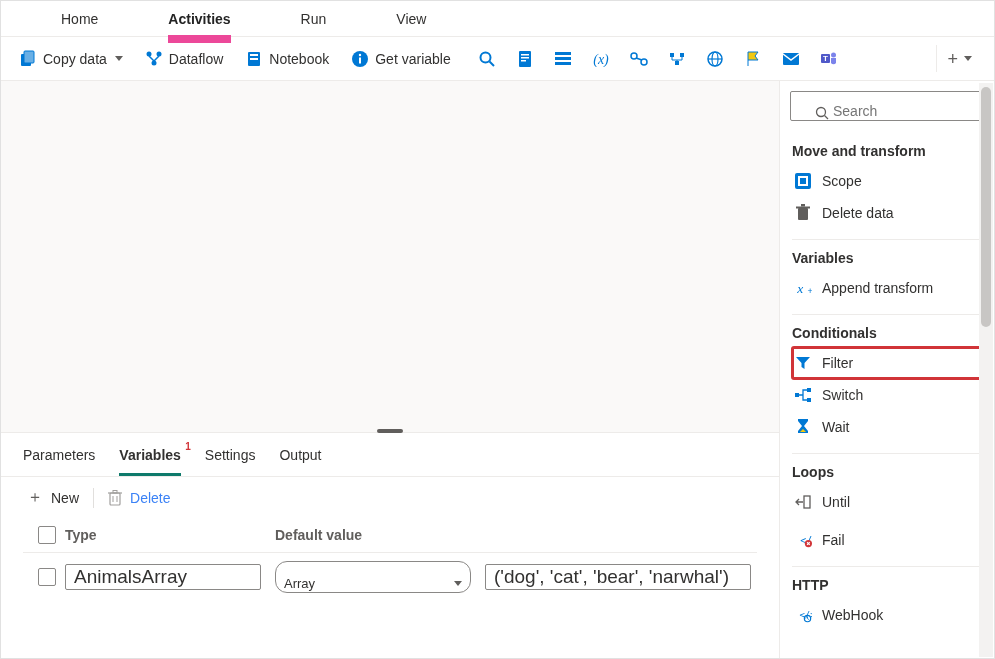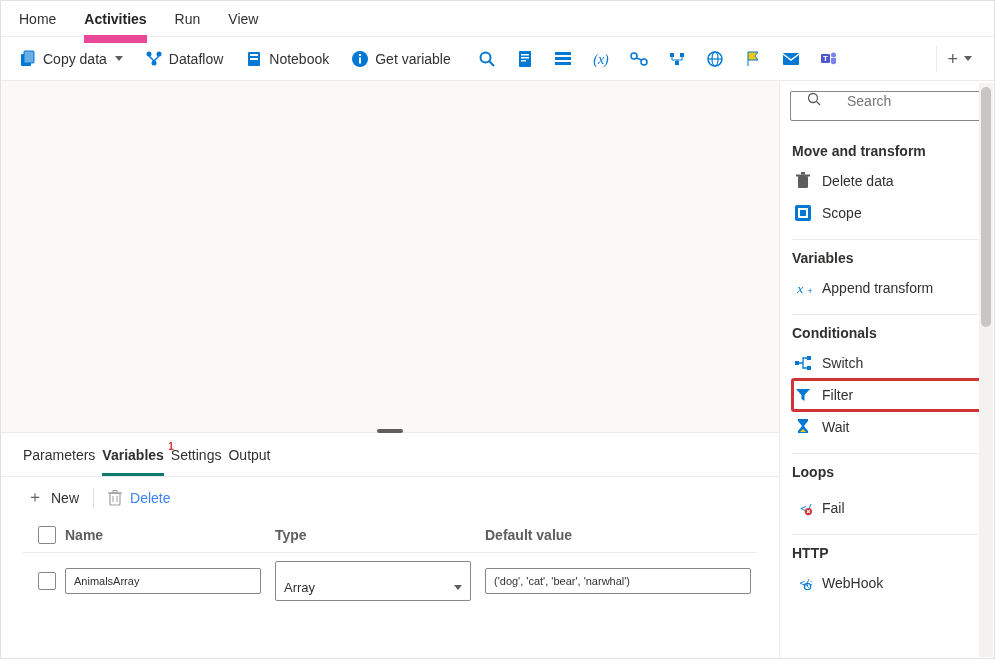--- a/index.html
+++ b/index.html
@@ -1,67 +1,67 @@
 <!DOCTYPE html>
 <html><head>
 <meta charset="utf-8">
 <style>
   * { box-sizing: border-box; }
   html, body { margin: 0; padding: 0; font-family: "Segoe UI", Arial, sans-serif; font-size: 14px; color: #323130; background: #fff; }
   .app { width: 995px; height: 659px; border: 1px solid #e1e1e1; position: relative; overflow: hidden; display: flex; flex-direction: column; }
 
   
   .topnav { display: flex; gap: 28px; padding: 6px 18px 0 18px; border-bottom: 1px solid #edebe9; height: 36px; align-items: flex-start; }
-  .topnav .tab { padding: 4px 0 8px 0; cursor: pointer; color: #323130; }
+  .topnav .tab { padding: 4px 0 8px 0; cursor: pointer; color: #323130; margin-left: 42px; }
   .topnav .tab.active { font-weight: 600; border-bottom: 8px solid #ec4899; color: #242424; }
 
   
   .toolbar { display: flex; align-items: center; gap: 10px; padding: 8px 12px; border-bottom: 1px solid #edebe9; height: 44px; }
   .tb-btn { display: inline-flex; align-items: center; gap: 6px; padding: 4px 6px; border-radius: 2px; cursor: pointer; }
   .tb-ico { width: 18px; height: 18px; display: inline-flex; align-items: center; justify-content: center; }
   .chev { width: 0; height: 0; border-left: 4px solid transparent; border-right: 4px solid transparent; border-top: 5px solid #605e5c; margin-left: 2px; }
   .tb-icons-row { display: flex; align-items: center; gap: 18px; margin-left: 10px; }
   .tb-icon-only { width: 20px; height: 20px; display: inline-flex; align-items: center; justify-content: center; cursor: pointer; }
 
   .tb-add { margin-left: auto; display: inline-flex; align-items: center; gap: 4px; padding: 4px 10px; border-left: 1px solid #edebe9; height: 100%; cursor: pointer; }
 
   
   .body-row { flex: 1; display: flex; min-height: 0; }
   .left-col { flex: 1; display: flex; flex-direction: column; min-width: 0; }
   .canvas { flex: 1; background: #faf9f8; border-bottom: 1px solid #edebe9; position: relative; }
   .splitter-handle { position: absolute; left: 50%; bottom: -1px; transform: translateX(-50%); width: 26px; height: 4px; background: #605e5c; border-radius: 2px; }
 
   
   .lower { height: 225px; display: flex; flex-direction: column; }
-  .lower-tabs { display: flex; gap: 7px; padding: 10px 22px 0 22px; border-bottom: 1px solid #edebe9; }
+  .lower-tabs { display: flex; gap: 24px; padding: 10px 22px 0 22px; border-bottom: 1px solid #edebe9; }
   .lower-tabs .ltab { padding: 4px 0 10px 0; cursor: pointer; position: relative; }
   .lower-tabs .ltab.active { border-bottom: 3px solid #0e7a6b; font-weight: 600; }
   .ltab-badge { position: absolute; top: -2px; right: -10px; font-size: 10px; color: #d13438; }
 
   .lower-toolbar { display: flex; align-items: center; gap: 14px; padding: 10px 26px; }
   .lower-toolbar .lb-btn { display: inline-flex; align-items: center; gap: 8px; cursor: pointer; }
   .lower-toolbar .vdiv { width: 1px; height: 20px; background: #e1dfdd; }
 
   .var-table { padding: 0 22px; }
   .var-head { display: flex; align-items: center; padding: 8px 6px; border-bottom: 1px solid #edebe9; color: #605e5c; font-weight: 600; }
   .var-row { display: flex; align-items: center; padding: 8px 6px; }
   .col-check { width: 36px; display: flex; justify-content: center; }
   .col-name { width: 210px; padding-right: 14px; }
   .col-type { width: 210px; padding-right: 14px; }
   .col-default { flex: 1; }
   .checkbox { width: 18px; height: 18px; border: 1px solid #8a8886; border-radius: 2px; background: #fff; cursor: pointer; }
-  .field-input { width: 100%; height: 26px; border: 1px solid #8a8886; border-radius: 2px; padding: 0 8px; font-family: inherit; font-size: 11px; color: #323130; background: #fff; }
-  .field-select { width: 100%; height: 40px; border: 1px solid #8a8886; border-radius: 2px; padding: 12px 24px 0 8px; font-family: inherit; font-size: 13px; background: #fff; position: relative; display: flex; align-items: center; cursor: pointer; }
+  .field-input { width: 100%; height: 26px; border: 1px solid #8a8886; border-radius: 2px; padding: 0 8px; font-family: inherit; font-size: 19px; color: #323130; background: #fff; }
+  .field-select { width: 100%; height: 32px; border: 1px solid #8a8886; border-radius: 12px; padding: 12px 24px 0 8px; font-family: inherit; font-size: 13px; background: #fff; position: relative; display: flex; align-items: center; cursor: pointer; }
   .field-select .sel-chev { position: absolute; right: 8px; }
 
   
   .right-panel { width: 215px; border-left: 1px solid #edebe9; display: flex; flex-direction: column; overflow: hidden; }
   .right-scroll { overflow-y: auto; flex: 1; padding-bottom: 8px; }
   .search-wrap { padding: 10px 10px 6px 10px; }
-  .search-box { display: flex; align-items: flex-start; gap: 24px; border: 1px solid #8a8886; height: 30px; padding: 0 16px; border-radius: 2px; }
+  .search-box { display: flex; align-items: flex-end; gap: 2px; border: 1px solid #8a8886; height: 30px; padding: 0 24px; border-radius: 2px; }
   .search-box input { border: none; outline: none; flex: 1; font-family: inherit; font-size: 14px; color: #605e5c; background: transparent; }
   .rp-section { padding: 6px 12px 0 12px; }
   .rp-section-title { font-weight: 600; padding: 10px 0 6px 0; border-top: 1px solid #edebe9; margin-top: 4px; }
   .rp-section:first-of-type .rp-section-title { border-top: none; margin-top: 0; }
   .rp-item { display: flex; align-items: center; gap: 10px; padding: 7px 2px; cursor: pointer; border-radius: 2px; }
   .rp-item-ico { width: 18px; height: 18px; display: inline-flex; align-items: center; justify-content: center; }
   .rp-item.highlight { outline: 3px solid #d13438; outline-offset: -2px; padding-right:6px; }
 
   .vscroll { position: absolute; right: 1px; top: 82px; bottom: 1px; width: 14px; background: #f3f2f1; }
   .vscroll-thumb { position: absolute; left: 2px; right: 2px; top: 4px; height: 240px; background: #c8c6c4; border-radius: 5px; }
@@ -238,21 +238,20 @@
             </span>
             <span>Delete</span>
           </div>
         </div>
 
         <div class="var-table">
           <div class="var-head">
             <div class="col-check">
                 <div class="checkbox"></div>
               </div>
-            <div class="col-name">Name</div>
             <div class="col-type">Type</div>
             <div class="col-default">Default value</div>
           </div>
           <div class="var-row">
             <div class="col-check">
                 <div class="checkbox"></div>
               </div>
             <div class="col-name">
               <input class="field-input" value="AnimalsArray" style="">
             </div>
@@ -282,87 +281,96 @@
           <input placeholder="Search" style="">
         </div>
       </div>
 
       <div class="right-scroll">
 
         <div class="rp-section">
           <div class="rp-section-title">Move and transform</div>
           <div class="rp-item">
             <span class="rp-item-ico">
+              <svg width="18" height="18" viewBox="0 0 18 18">
+                  <rect x="1" y="1" width="16" height="16" rx="2" fill="#0078d4"></rect>
+                  <rect x="4" y="4" width="10" height="10" fill="#fff"></rect>
+                  <rect x="6" y="6" width="6" height="6" fill="#0078d4"></rect>
+                </svg>
+            </span>
+            <span>Scope</span>
+          </div>
+          <div class="rp-item">
+            <span class="rp-item-ico">
               <svg width="16" height="18" viewBox="0 0 16 18">
                   <rect x="3" y="4" width="10" height="12" rx="1" fill="#605e5c"></rect>
                   <rect x="1" y="2.5" width="14" height="2" fill="#605e5c"></rect>
                   <rect x="6" y="0" width="4" height="2.5" fill="#605e5c"></rect>
                 </svg>
             </span>
             <span>Delete data</span>
           </div>
-          <div class="rp-item">
-            <span class="rp-item-ico">
-              <svg width="18" height="18" viewBox="0 0 18 18">
-                  <rect x="1" y="1" width="16" height="16" rx="2" fill="#0078d4"></rect>
-                  <rect x="4" y="4" width="10" height="10" fill="#fff"></rect>
-                  <rect x="6" y="6" width="6" height="6" fill="#0078d4"></rect>
-                </svg>
-            </span>
-            <span>Scope</span>
-          </div>
         </div>
 
         <div class="rp-section">
           <div class="rp-section-title">Variables</div>
           <div class="rp-item">
             <span class="rp-item-ico">
               <svg width="20" height="16" viewBox="0 0 20 16">
                   <text x="7" y="13" text-anchor="middle" font-style="italic" font-family="serif" font-size="15" fill="#0078d4">x</text>
                   <text x="15" y="15" font-size="10" fill="#0078d4">+</text>
                 </svg>
             </span>
             <span>Append transform</span>
           </div>
         </div>
 
         <div class="rp-section">
           <div class="rp-section-title">Conditionals</div>
+          <div class="rp-item highlight">
+            <span class="rp-item-ico">
+              <svg width="16" height="16" viewBox="0 0 16 16">
+                  <path d="M1 2 h14 l-5.5 6 v6 l-3 -2 v-4 z" fill="#0078d4"></path>
+                </svg>
+            </span>
+            <span>Filter</span>
+          </div>
           <div class="rp-item">
             <span class="rp-item-ico">
               <svg width="18" height="16" viewBox="0 0 18 16">
                   <rect x="1" y="6" width="4" height="4" fill="#0078d4"></rect>
                   <rect x="13" y="1" width="4" height="4" fill="#0078d4"></rect>
                   <rect x="13" y="11" width="4" height="4" fill="#0078d4"></rect>
                   <path d="M5 8 h4 M9 8 v-5 h4 M9 8 v5 h4" stroke="#0078d4" fill="none" stroke-width="1.3"></path>
                 </svg>
             </span>
             <span>Switch</span>
           </div>
-          <div class="rp-item highlight">
-            <span class="rp-item-ico">
-              <svg width="16" height="16" viewBox="0 0 16 16">
-                  <path d="M1 2 h14 l-5.5 6 v6 l-3 -2 v-4 z" fill="#0078d4"></path>
-                </svg>
-            </span>
-            <span>Filter</span>
-          </div>
           <div class="rp-item">
             <span class="rp-item-ico">
               <svg width="14" height="18" viewBox="0 0 14 18">
                   <path d="M2 1 h10 v2 l-4 5 l4 5 v2 h-10 v-2 l4 -5 l-4 -5 z" fill="#0078d4"></path>
                   <path d="M4 14 h6 l-3 -3 z" fill="#f2c811"></path>
                 </svg>
             </span>
             <span>Wait</span>
           </div>
         </div>
 
         <div class="rp-section">
           <div class="rp-section-title">Loops</div>
+          <div class="rp-item">
+            <span class="rp-item-ico">
+              <svg width="16" height="16" viewBox="0 0 16 16">
+                  <rect x="9" y="2" width="6" height="12" fill="none" stroke="#605e5c" stroke-width="1.3"></rect>
+                  <path d="M8 8 h-6 M4 5 l-3 3 l3 3" fill="none" stroke="#605e5c" stroke-width="1.3"></path>
+                </svg>
+            </span>
+            <span>Until</span>
+          </div>
         </div>
 
         <div class="rp-section">
           <div class="rp-item">
             <span class="rp-item-ico">
               <svg width="20" height="16" viewBox="0 0 20 16">
                   <text x="7" y="12" font-size="11" fill="#0078d4" font-family="monospace">&lt;/&gt;</text>
                   <circle cx="16" cy="12" r="4" fill="#d13438"></circle>
                   <path d="M14.5 10.5 l3 3 M17.5 10.5 l-3 3" stroke="#fff" stroke-width="1.2"></path>
                 </svg>

